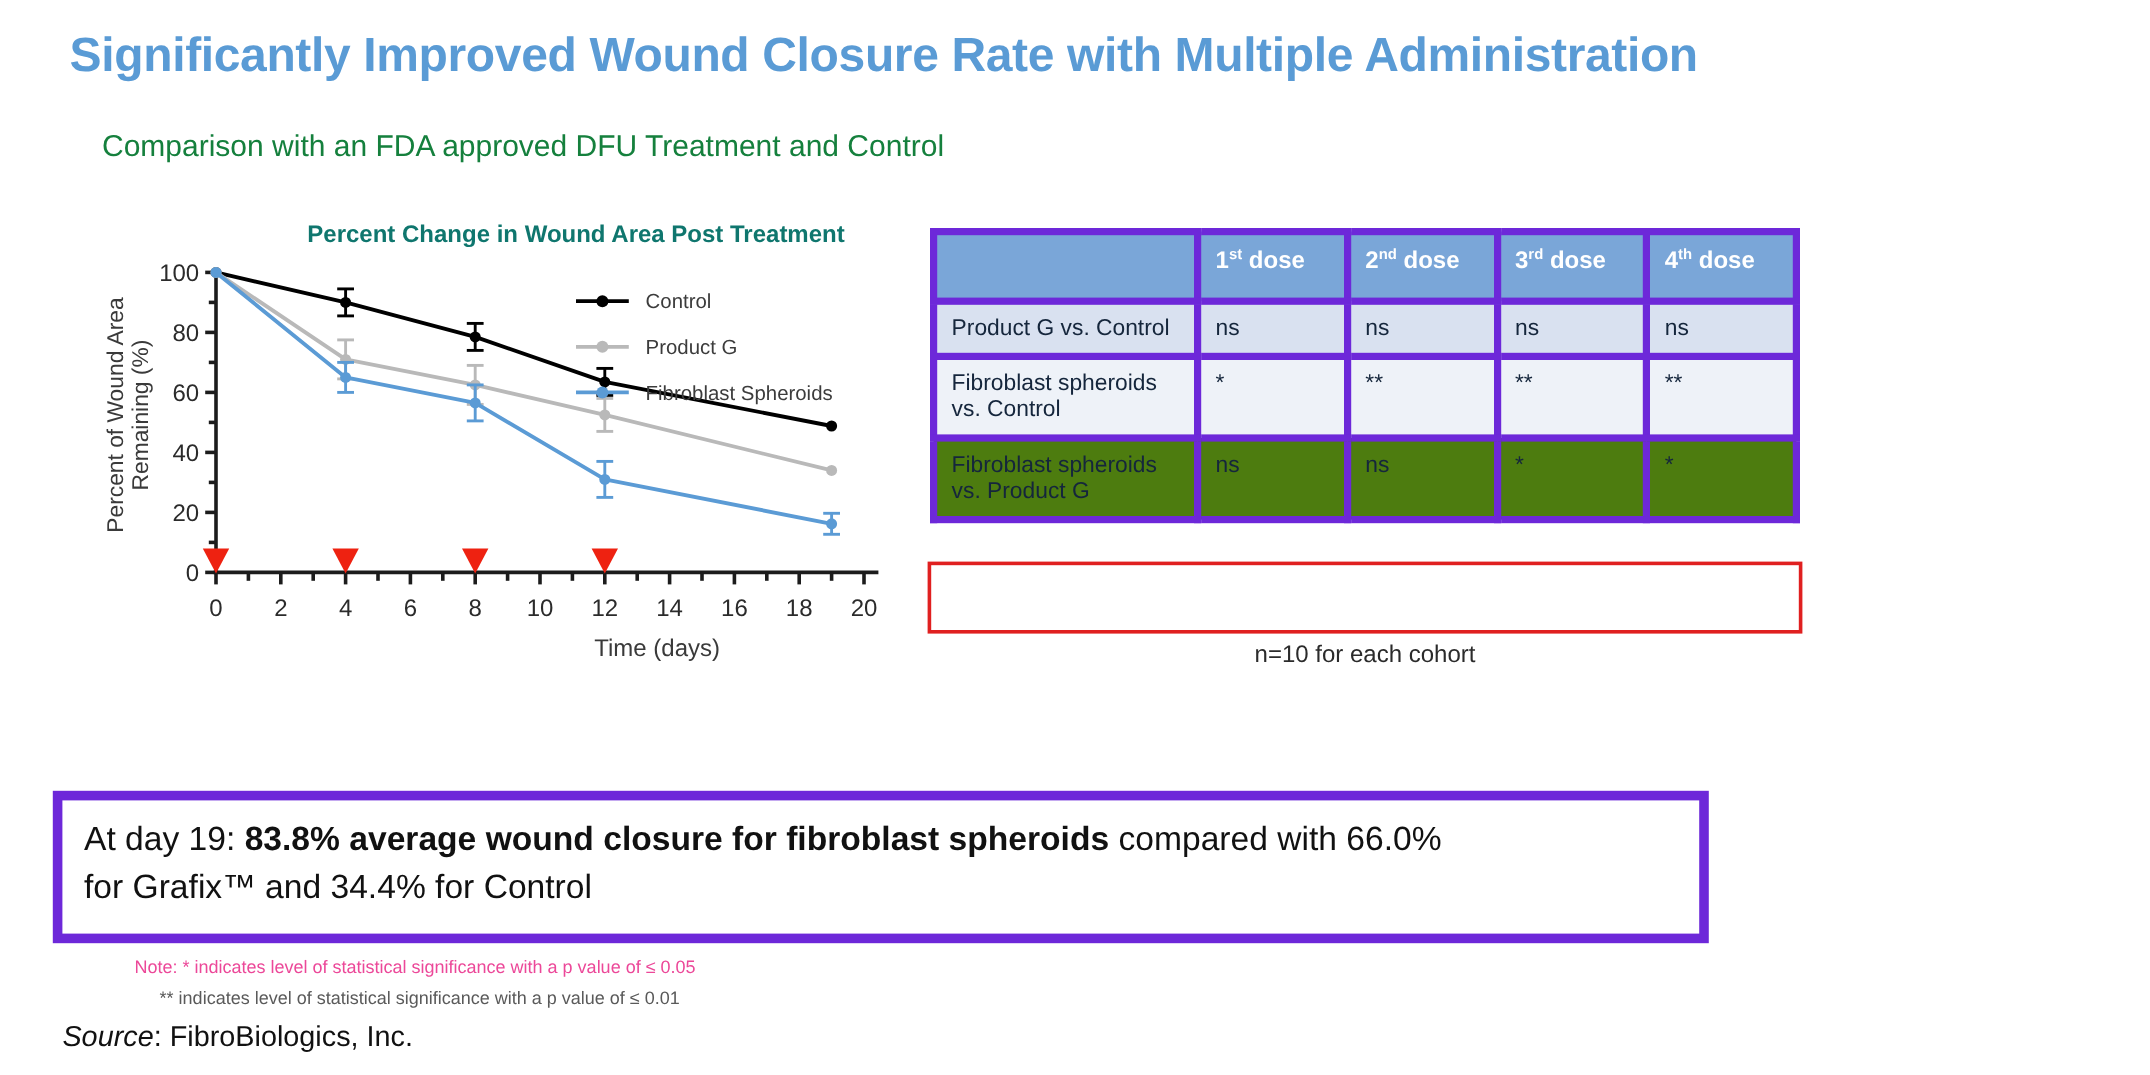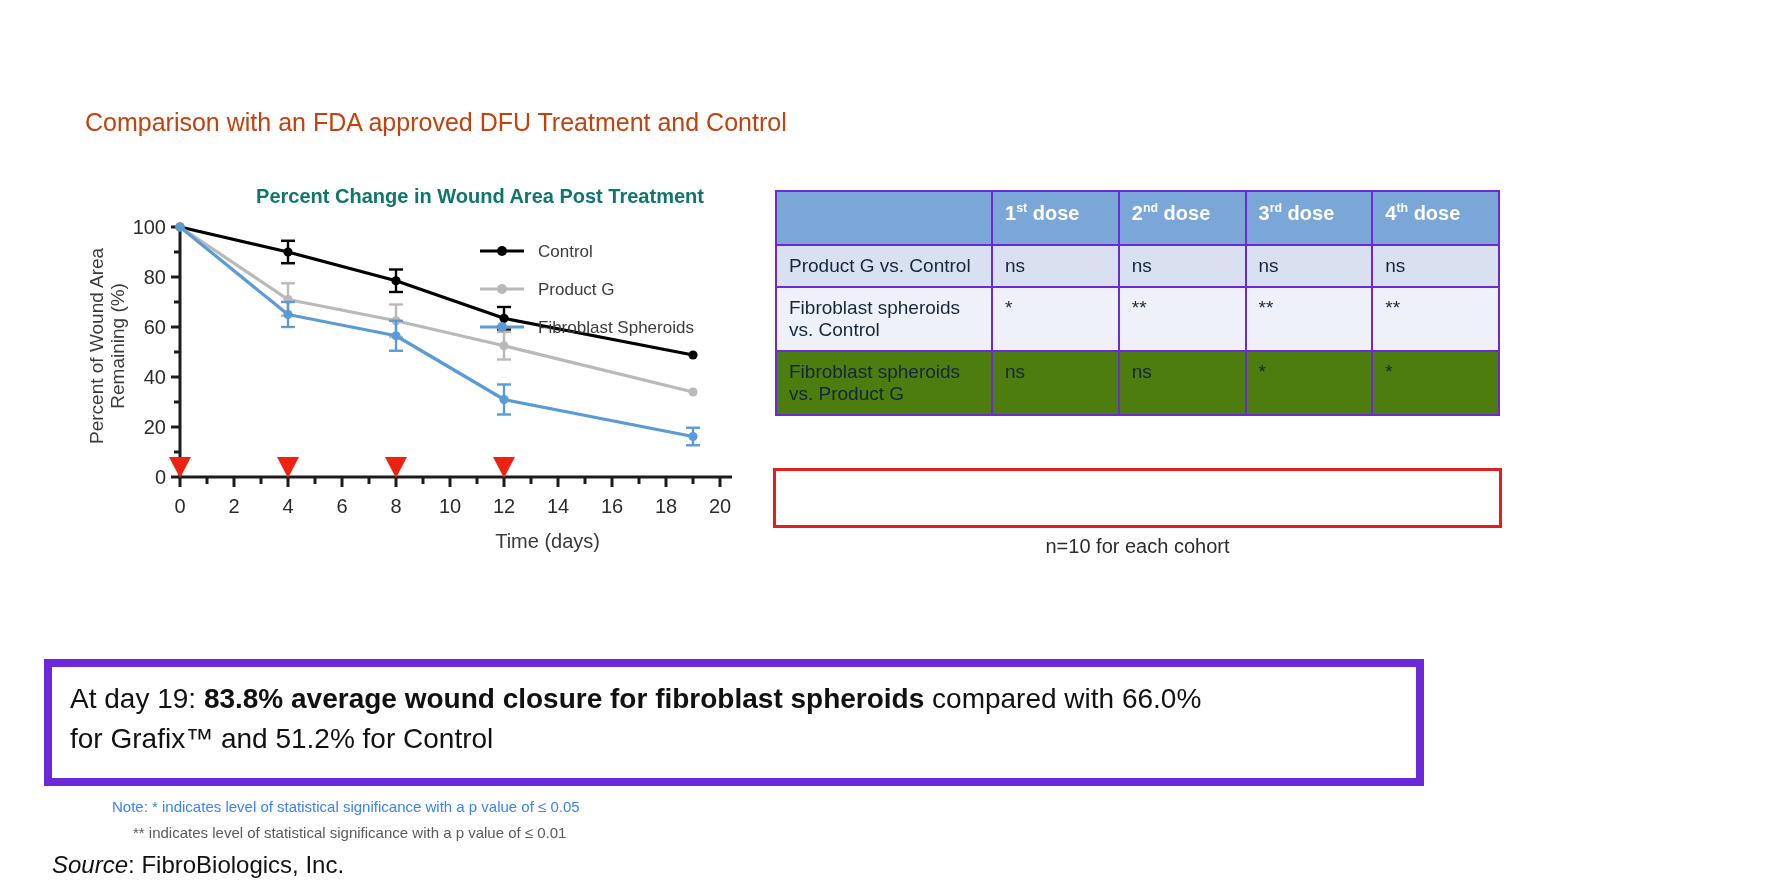--- a/index.html
+++ b/index.html
@@ -23,21 +23,21 @@
     font-size: 40px;
     font-weight: bold;
     color: #5a9bd5;
     letter-spacing: -0.3px;
     white-space: nowrap;
   }
   #subtitle {
     position: absolute;
     left: 85px; top: 108px;
     font-size: 25px;
-    color: #c2410c;
+    color: #15803d;
     white-space: nowrap;
   }
 
   
   #chart-panel {
     position: absolute;
     left: 60px; top: 185px;
     width: 700px; height: 375px;
   }
   #chart-title {
@@ -84,21 +84,21 @@
 
   
   #stats-table {
     position: absolute;
     left: 775px; top: 190px;
     width: 725px;
     border-collapse: collapse;
     table-layout: fixed;
   }
   #stats-table th, #stats-table td {
-    border: 2px solid #6d28d9;
+    border: 6px solid #6d28d9;
     padding: 9px 12px;
     vertical-align: top;
     font-size: 19px;
     color: #15263c;
     margin-left: 29px;
   }
   #stats-table thead th {
     background: #7aa6d8;
     color: #ffffff;
     font-weight: bold;
@@ -143,21 +143,21 @@
     line-height: 1.42;
     color: #111;
   }
   #callout b { font-weight: bold; }
 
   
   #note1 {
     position: absolute;
     left: 112px; top: 798px;
     font-size: 15px;
-    color: #3b82f6;
+    color: #ec4899;
     white-space: nowrap;
   }
   #note2 {
     position: absolute;
     left: 133px; top: 824px;
     font-size: 15px;
     color: #5a5a5a;
     white-space: nowrap;
   }
   #source {
@@ -167,20 +167,21 @@
     color: #111;
     white-space: nowrap;
   }
   #source i { font-style: italic; }
 </style>
 </head>
 <body>
 
 <div id="slide">
 
+  <div id="title">Significantly Improved Wound Closure Rate with Multiple Administration</div>
   <div id="subtitle">Comparison with an FDA approved DFU Treatment and Control</div>
 
   <div id="chart-panel">
     <div id="chart-title">Percent Change in Wound Area Post Treatment</div>
     <div id="ylabel">Percent of Wound Area Remaining (%)</div>
     <div id="xlabel">Time (days)</div>
     <svg id="plot-svg" width="700" height="320" viewBox="0 0 700 320">
         <line x1="120" y1="8" x2="120" y2="262" stroke="#1c1c1c" stroke-width="3"></line>
         <line x1="118" y1="262" x2="672" y2="262" stroke="#1c1c1c" stroke-width="3"></line>
         <line x1="111" y1="262" x2="120" y2="262" stroke="#1c1c1c" stroke-width="3"></line>
@@ -362,21 +363,21 @@
         <td>*</td>
         <td>*</td>
       </tr>
     </tbody>
   </table>
   <div id="highlight-box"></div>
   <div id="cohort-note">n=10 for each cohort</div>
 
   <div id="callout">
     <span>At day 19: </span><b>83.8% average wound closure for fibroblast spheroids</b><span> compared with 66.0%</span><br>
-    <span>for Grafix™ and 51.2% for Control</span>
+    <span>for Grafix™ and 34.4% for Control</span>
   </div>
 
   <div id="note1">Note: * indicates level of statistical significance with a p value of ≤ 0.05</div>
   <div id="note2">**  indicates level of statistical significance with a p value of ≤ 0.01</div>
   <div id="source">
     <i>Source</i><span>: FibroBiologics, Inc.</span>
   </div>
 
 </div>
 

